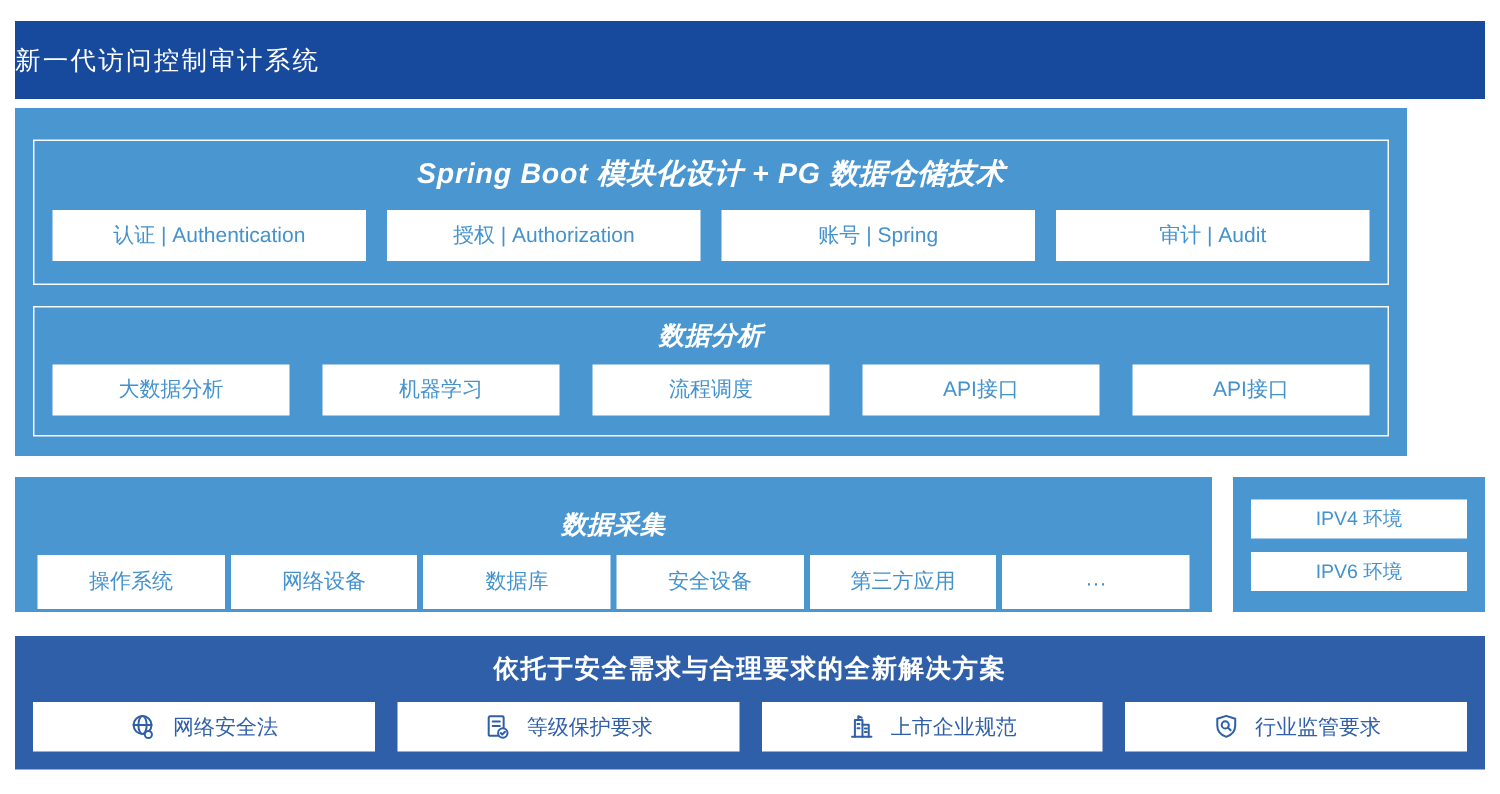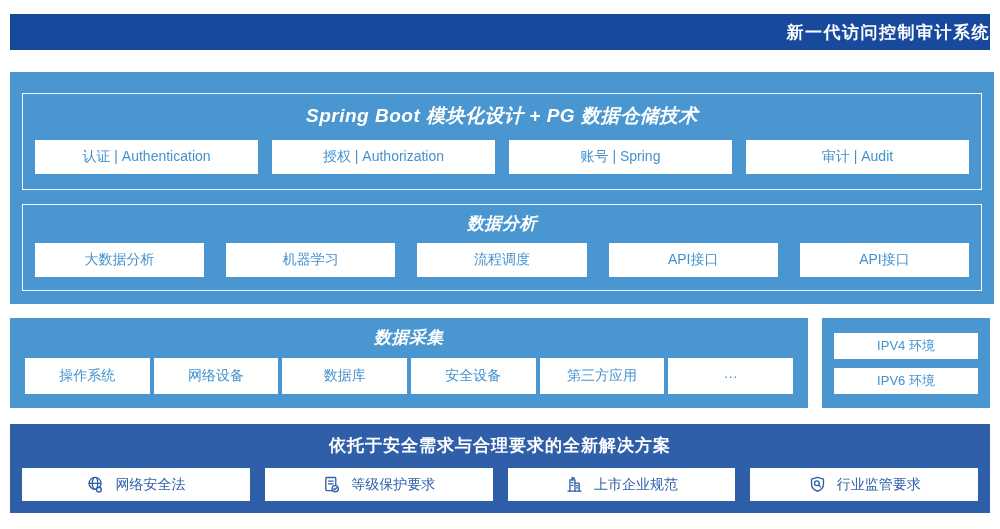--- a/index.html
+++ b/index.html
@@ -2,42 +2,42 @@
 <html><head>
 <meta charset="utf-8">
 <style>
   html,body{margin:0;padding:0;background:#fff;}
   .stage{
     position:relative;width:1000px;height:529px;background:#ffffff;
     font-family:"Liberation Sans","DejaVu Sans",sans-serif;overflow:hidden;
   }
   
   .banner{
-    position:absolute;left:10px;top:14px;width:980px;height:36px;
-    background:#17499D;color:#fff;display:flex;align-items:center;justify-content:flex-end;
-    font-size:17px;font-weight:bold;letter-spacing:1.5px;
+    position:absolute;left:10px;top:14px;width:980px;height:52px;
+    background:#17499D;color:#fff;display:flex;align-items:center;justify-content:flex-start;
+    font-size:17px;font-weight:normal;letter-spacing:1.5px;
   }
   
-  .platform{position:absolute;left:10px;top:72px;width:984px;height:232px;background:#4A96D0;}
+  .platform{position:absolute;left:10px;top:72px;width:888px;height:232px;background:#4A96D0;padding-left:40px;}
   .subbox{position:absolute;left:12px;right:12px;border:1px solid rgba(255,255,255,.95);}
   .subbox-modules{top:21px;height:95px;}
   .subbox-analysis{top:132px;height:85px;}
   .sub-title{color:#fff;text-align:center;font-weight:bold;font-style:italic;letter-spacing:.5px;}
   .subbox-modules .sub-title{font-size:19px;padding-top:9px;}
   .subbox-analysis .sub-title{font-size:17px;padding-top:7px;}
   .row{display:flex;border-radius:14px;}
   .subbox-modules .row{margin:11px 12px 0;gap:14px;}
   .subbox-analysis .row{margin:8px 12px 0;gap:22px;}
   .wbox{
     flex:1;height:34px;background:#fff;color:#4392CE;
     display:flex;align-items:center;justify-content:center;font-size:14px;white-space:nowrap;
   }
   
   .collection{position:absolute;left:10px;top:318px;width:798px;height:90px;background:#4A96D0;}
-  .collection .sub-title{font-size:17px;padding-top:8px;}
+  .collection .sub-title{font-size:17px;padding-top:20px;}
   .collection .row{margin:9px 15px 0;gap:4px;}
   .collection .wbox{height:36px;}
   
   .env{
     position:absolute;left:822px;top:318px;width:168px;height:90px;background:#4A96D0;
     display:flex;flex-direction:column;justify-content:center;gap:9px;padding:0 12px;box-sizing:border-box;
   }
   .env .wbox{flex:none;height:26px;font-size:13px;}
   
   .solution{position:absolute;left:10px;top:424px;width:980px;height:89px;background:#2F5FA9;}

